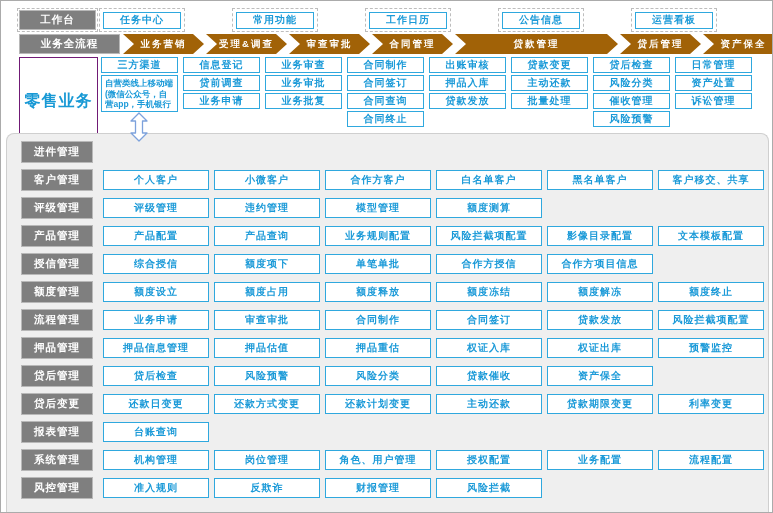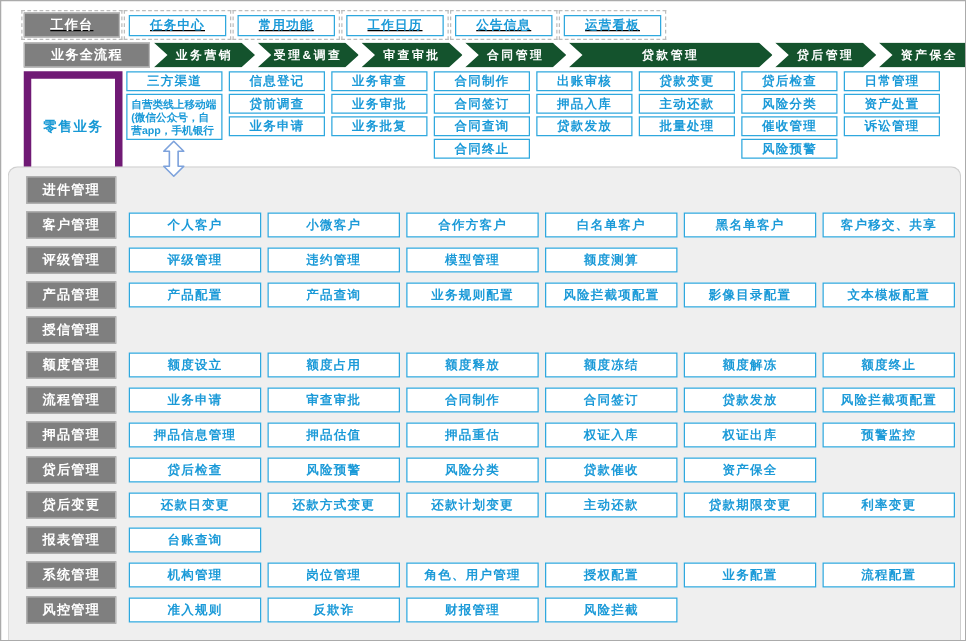--- a/index.html
+++ b/index.html
@@ -15,45 +15,45 @@
     display:flex; align-items:center; justify-content:center;
     border:1px solid #b8b8b8; letter-spacing:1px; flex:0 0 auto;
   }
   .btn {
     background:#ffffff; border:1px solid #2fa8de; color:#1b9ad8;
     font-size:10px; font-weight:bold; letter-spacing:1px;
     display:flex; align-items:center; justify-content:center;
     white-space:nowrap; overflow:hidden;
   }
   
-  .wb-row { position:absolute; top:7px; left:16px; display:flex; align-items:flex-end;text-decoration:underline; }
+  .wb-row { position:absolute; top:7px; left:16px; display:flex; align-items:flex-end; }
   .wb-label-cell { border:1px dashed #bdbdbd; padding:1px; margin-right:1px; }
   .wb-label-cell .cat-label { width:77px; height:20px; }
-  .wb-cells { display:flex; }
+  .wb-cells { display:flex;gap:46px; }
   .wb-cell {
     width:86px; height:24px; border:1px dashed #bdbdbd; margin-right:1px;
     display:flex; align-items:center; justify-content:center;
   }
   .wb-btn { width:78px; height:17px; }
   
   .flow-row { position:absolute; top:33px; left:18px; display:flex; align-items:center; }
   .flow-label { width:101px; height:20px; }
   .flow-arrows { display:flex; gap:2px; margin-left:3px; }
   .arrow {
-    width:81px; height:20px; background:#14532d; color:#ffffff;
+    width:81px; height:20px; background:#a16207; color:#ffffff;
     font-size:9.5px; font-weight:bold; letter-spacing:2px;
     display:flex; align-items:center; justify-content:center;
     clip-path:polygon(0% 0%, calc(100% - 11px) 0%, 100% 50%, calc(100% - 11px) 100%, 0% 100%, 11px 50%);
   }
   .arrow-wide { width:163px; }
   
   .retail-row { position:absolute; top:56px; left:18px; display:flex; }
   .retail-label {
-    width:79px; height:88px; background:#fff; border:6px solid #701a75;
-    color:#1899d5; font-weight:bold; font-size:11px; letter-spacing:1px;
+    width:79px; height:88px; background:#fff; border:1px solid #701a75;
+    color:#1899d5; font-weight:bold; font-size:16px; letter-spacing:1px;
     display:flex; align-items:center; justify-content:center; flex:0 0 auto;
   }
   .retail-cols { display:flex; gap:5px; margin-left:3px; }
   .retail-col { display:flex; flex-direction:column; gap:2px; width:77px; }
   .r-btn { height:16px; }
   .btn-tall {
     height:37px; font-size:8.5px; line-height:1.25; letter-spacing:0;
     white-space:normal; padding:2px 3px; text-align:left;
     align-items:flex-start; justify-content:flex-start;
   }
@@ -259,20 +259,32 @@
             <div class="btn p-btn">风险拦截项配置</div>
 
             <div class="btn p-btn">影像目录配置</div>
 
             <div class="btn p-btn">文本模板配置</div>
           </div>
       </div>
 
       <div class="panel-row">
         <div class="cat-label">授信管理</div>
+        <div class="panel-items">
+
+            <div class="btn p-btn">综合授信</div>
+
+            <div class="btn p-btn">额度项下</div>
+
+            <div class="btn p-btn">单笔单批</div>
+
+            <div class="btn p-btn">合作方授信</div>
+
+            <div class="btn p-btn">合作方项目信息</div>
+          </div>
       </div>
 
       <div class="panel-row">
         <div class="cat-label">额度管理</div>
         <div class="panel-items">
 
             <div class="btn p-btn">额度设立</div>
 
             <div class="btn p-btn">额度占用</div>
 

